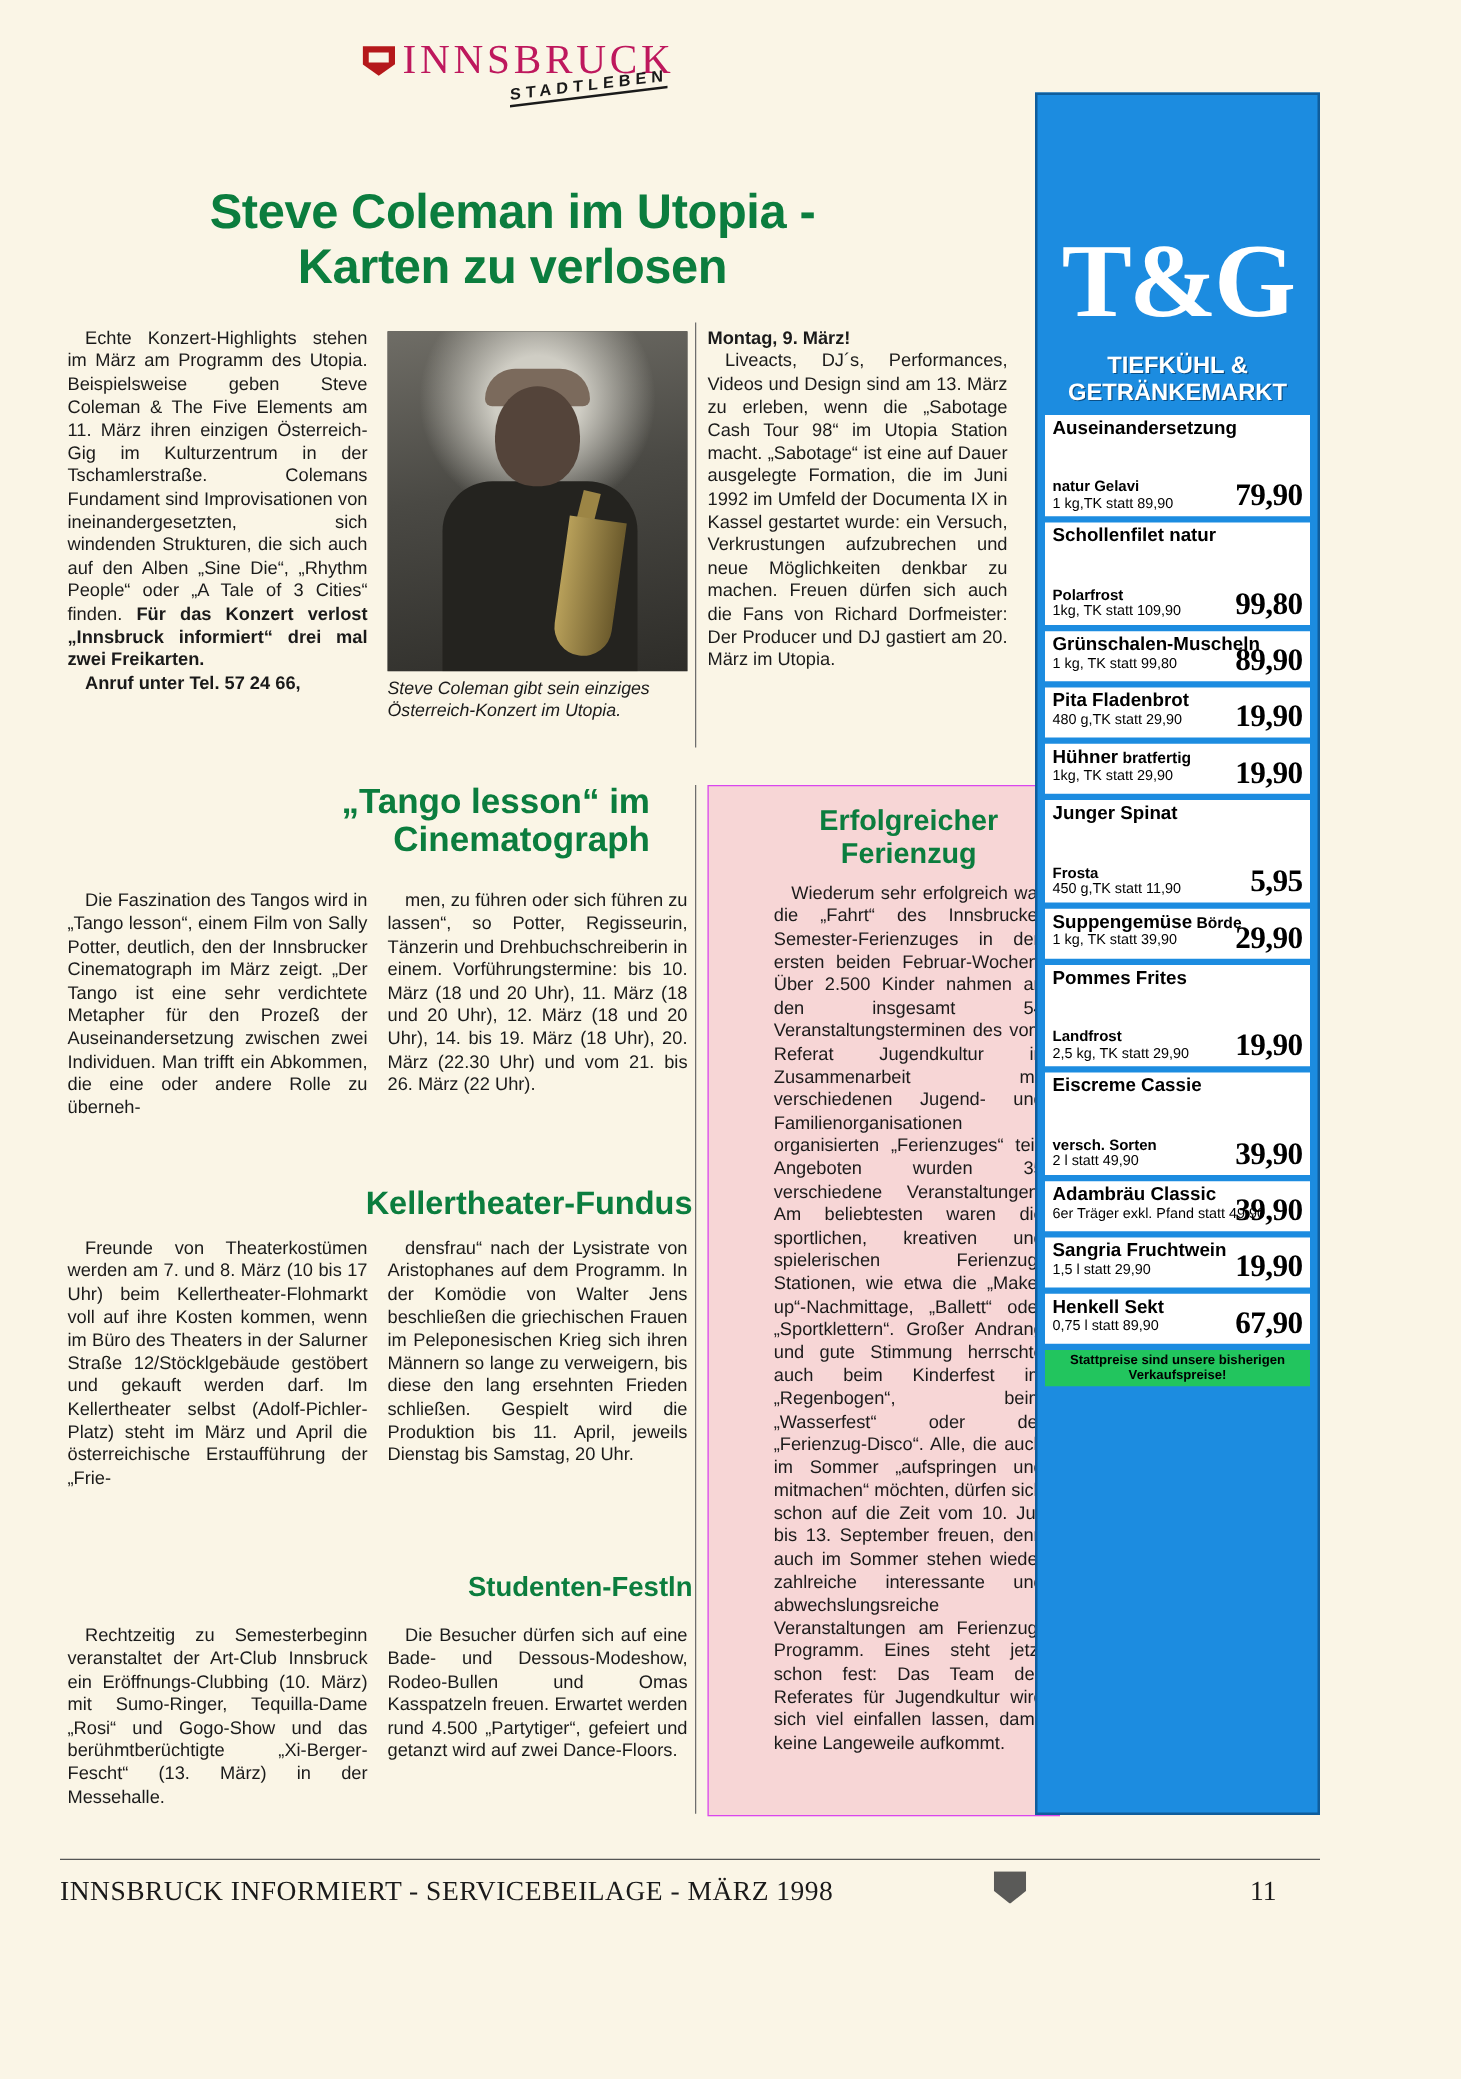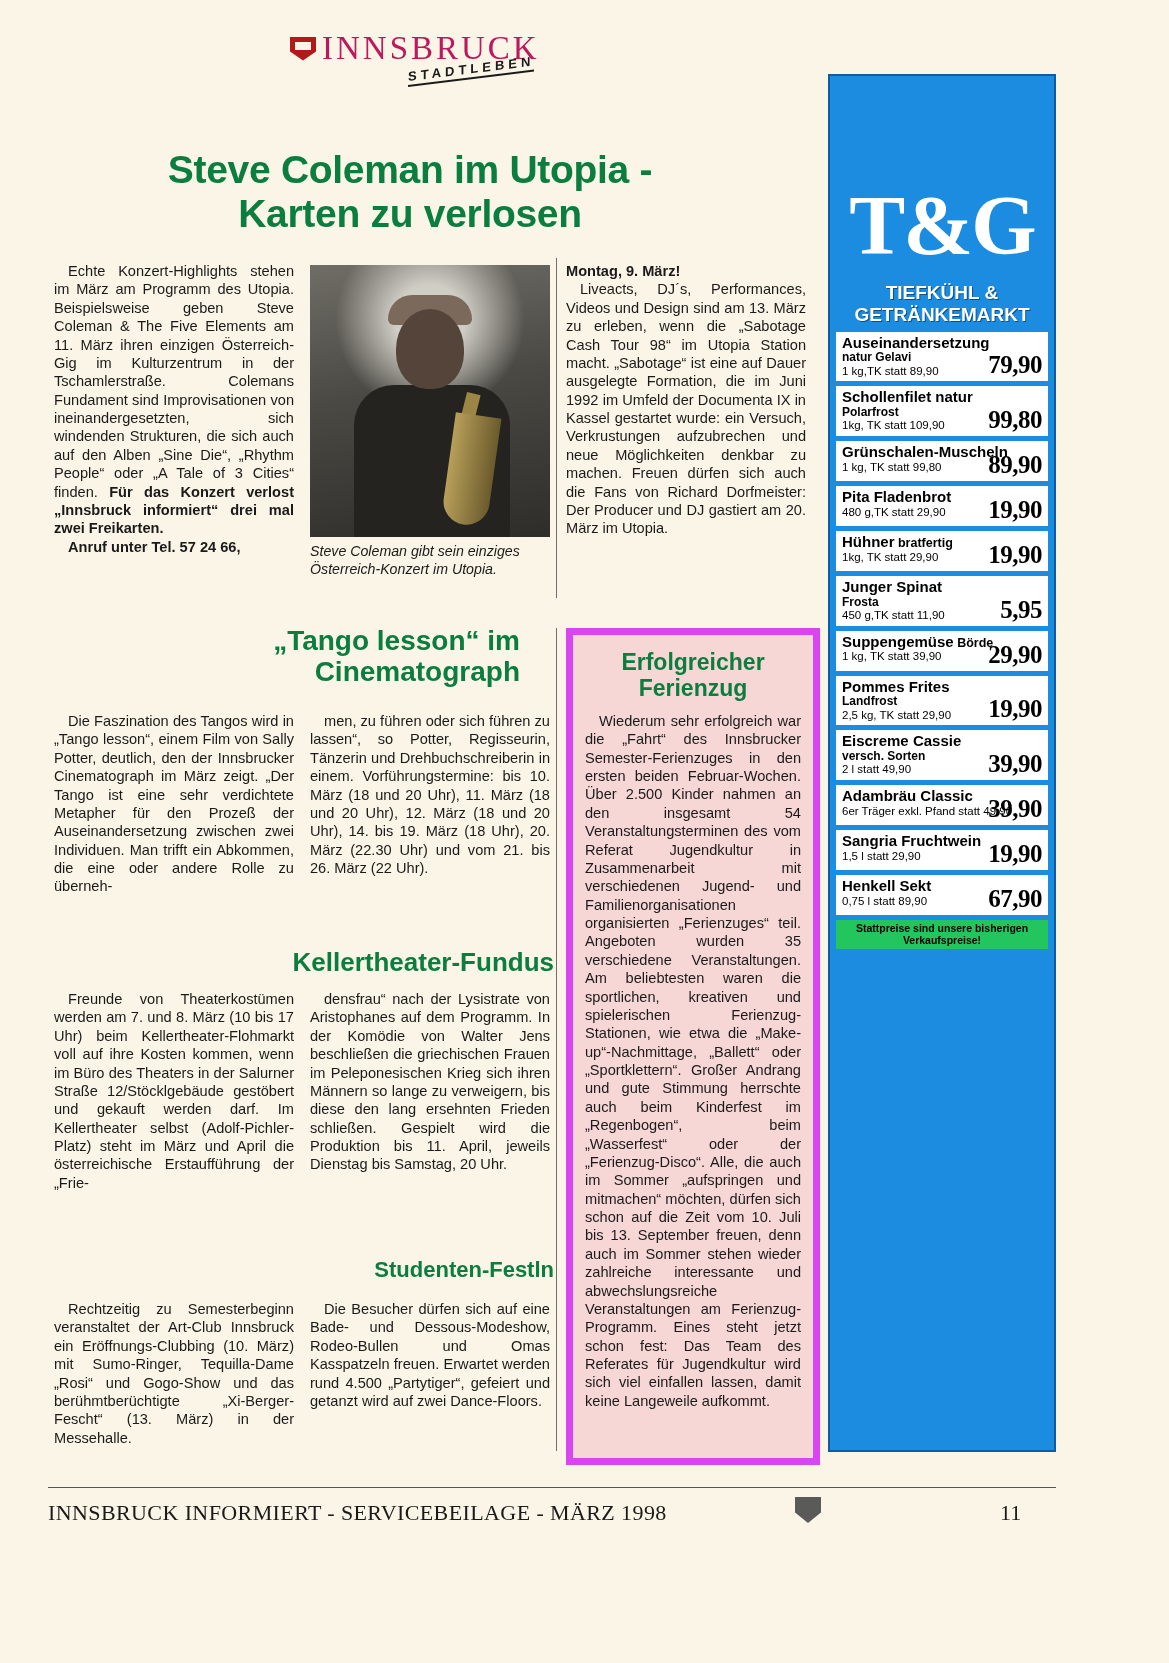--- a/index.html
+++ b/index.html
@@ -93,21 +93,21 @@
   #k2 { left:310px; top:990px; width:240px; }
   #s1 { left:54px;  top:1300px; width:240px; }
   #s2 { left:310px; top:1300px; width:240px; }
 
   
   .vrule { position:absolute; background:#6e6e6e; width:1px; }
 
   
   .pinkbox {
     position:absolute; left:566px; top:628px; width:240px; height:823px;
-    background:#f7d6d6; border:7px solid #d946ef;
+    background:#f7d6d6; border:1px solid #d946ef;padding-left:40px;
   }
   .pinkbox h3 {
     margin:14px 10px 10px; text-align:center; color:#0b7d3e;
     font-size:23px; line-height:1.15; font-weight:bold;
   }
   .pinkbox .txt {
     margin:0 12px; font-size:14.6px; line-height:1.26; text-align:justify;
   }
   .pinkbox .txt p { margin:0; text-indent:14px; }
 
@@ -131,21 +131,21 @@
     font-size:14.4px; line-height:1.45; padding:5px 2px 6px;
   }
   .ad-addr .b { font-weight:bold; }
   .items { margin:6px 6px 0; }
   .item {
     background:#ffffff; color:#000; margin-bottom:5px; padding:3px 6px 4px;
     position:relative; min-height:40px; box-sizing:border-box;
   }
   .item .nm { font-weight:bold; font-size:15px; line-height:1.12; }
   .item .nm small { font-weight:bold; font-size:12.5px; }
-  .item .sub { font-weight:bold; font-size:12px; line-height:1.1; }
+  .item .sub { font-weight:bold; font-size:12px; line-height:1.1;margin-top:32px; }
   .item .cond { font-size:11.5px; line-height:1.1; }
   .item .price {
     position:absolute; right:6px; bottom:2px;
     font-family:"Liberation Serif", serif; font-weight:bold; font-size:25px; letter-spacing:-0.5px;
   }
   .ad-foot {
     margin:2px 6px 0; background:#22c55e; color:#000; text-align:center;
     font-size:10.5px; font-weight:bold; padding:2px 0 3px;
   }
 

